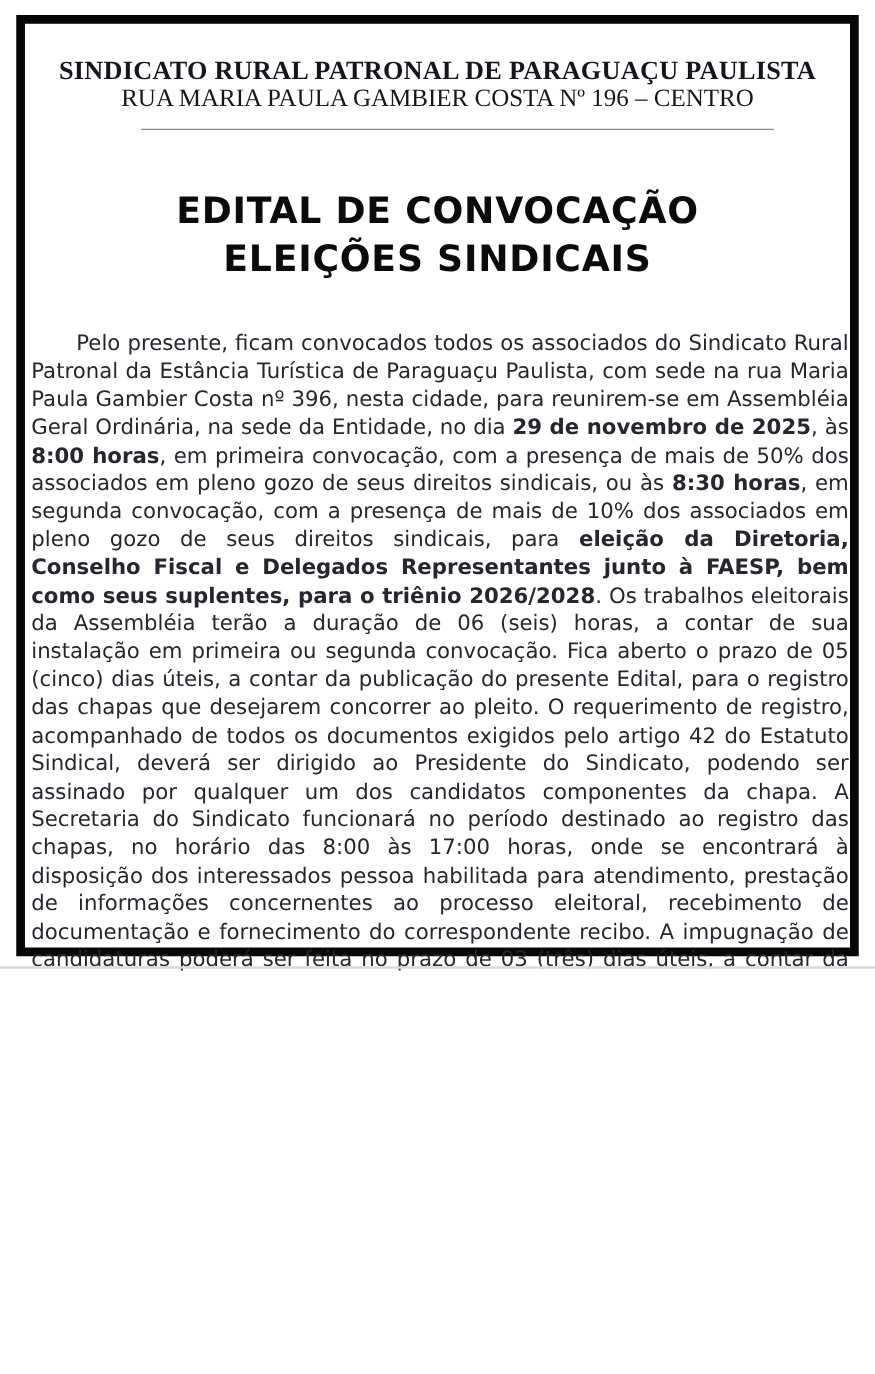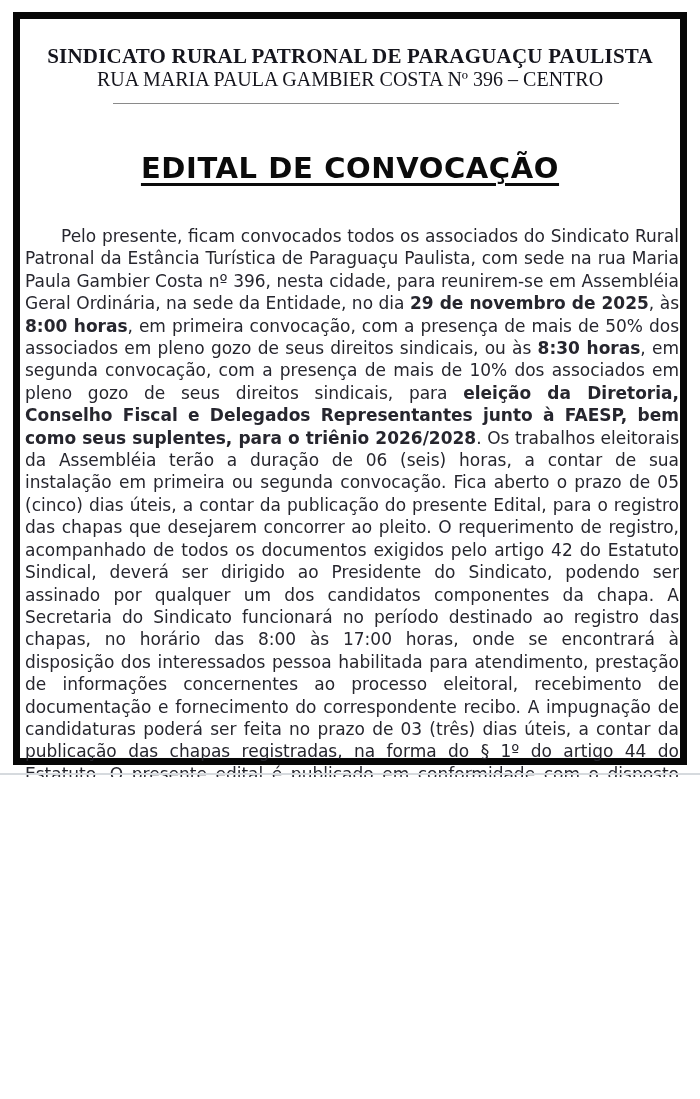--- a/index.html
+++ b/index.html
@@ -56,21 +56,20 @@
   .notice-title{
     margin-top:45px;
     text-align:center;
     color:#0b0b0b;
   }
   .notice-title .t-line{
     font-size:29px;
     font-weight:bold;
     line-height:39px;
     letter-spacing:0.6px;
-    text-decoration:underline;
     text-decoration-thickness:2.5px;
     text-underline-offset:5px;
   }
   .body-paragraph{
     margin:37px 1px 0 5px;
     font-size:17px;
     line-height:22.4px;
     color:var(--ink);
     text-align:justify;
     text-indent:36px;
@@ -111,27 +110,28 @@
 </head>
 <body>
 
 <div class="sheet">
   <div class="frame"></div>
 
   <div class="content">
 
     <div class="org-header">
       <div class="org-name">SINDICATO RURAL PATRONAL DE PARAGUAÇU PAULISTA</div>
-      <div class="org-address">RUA MARIA PAULA GAMBIER COSTA Nº 396 – CENTRO</div>
+      <div class="org-address">RUA MARIA PAULA GAMBIER COSTA Nº 196 – CENTRO</div>
     </div>
 
     <div class="separator"></div>
 
     <div class="notice-title">
       <div class="t-line">EDITAL DE CONVOCAÇÃO</div>
+      <div class="t-line">ELEIÇÕES SINDICAIS</div>
     </div>
 
     <p class="body-paragraph"><span>Pelo presente, ficam convocados todos os associados do Sindicato Rural Patronal da Estância Turística de Paraguaçu Paulista, com sede na rua Maria Paula Gambier Costa nº 396, nesta cidade, para reunirem-se em Assembléia Geral Ordinária, na sede da Entidade, no dia </span><span class="b">29 de novembro de 2025</span><span>, às </span><span class="b">8:00 horas</span><span>, em primeira convocação, com a presença de mais de 50% dos associados em pleno gozo de seus direitos sindicais, ou às </span><span class="b">8:30 horas</span><span>, em segunda convocação, com a presença de mais de 10% dos associados em pleno gozo de seus direitos sindicais, para </span><span class="b">eleição da Diretoria, Conselho Fiscal e Delegados Representantes junto à FAESP, bem como seus suplentes, para o triênio 2026/2028</span><span>. Os trabalhos eleitorais da Assembléia terão a duração de 06 (seis) horas, a contar de sua instalação em primeira ou segunda convocação. Fica aberto o prazo de 05 (cinco) dias úteis, a contar da publicação do presente Edital, para o registro das chapas que desejarem concorrer ao pleito. O requerimento de registro, acompanhado de todos os documentos exigidos pelo artigo 42 do Estatuto Sindical, deverá ser dirigido ao Presidente do Sindicato, podendo ser assinado por qualquer um dos candidatos componentes da chapa. A Secretaria do Sindicato funcionará no período destinado ao registro das chapas, no horário das 8:00 às 17:00 horas, onde se encontrará à disposição dos interessados pessoa habilitada para atendimento, prestação de informações concernentes ao processo eleitoral, recebimento de documentação e fornecimento do correspondente recibo. A impugnação de candidaturas poderá ser feita no prazo de 03 (três) dias úteis, a contar da publicação das chapas registradas, na forma do § 1º do artigo 44 do Estatuto. O presente edital é publicado em conformidade com o disposto nos artigos 39 e seguintes do Estatuto da Entidade.</span></p>
 
     <p class="date-line">Paraguaçu Paulista, 01 de novembro de 2025.</p>
 
     <div class="signature">
       <div class="signer-name">JEAN CENTRO PEREIRA</div>
       <div class="signer-role">Presidente</div>
     </div>

